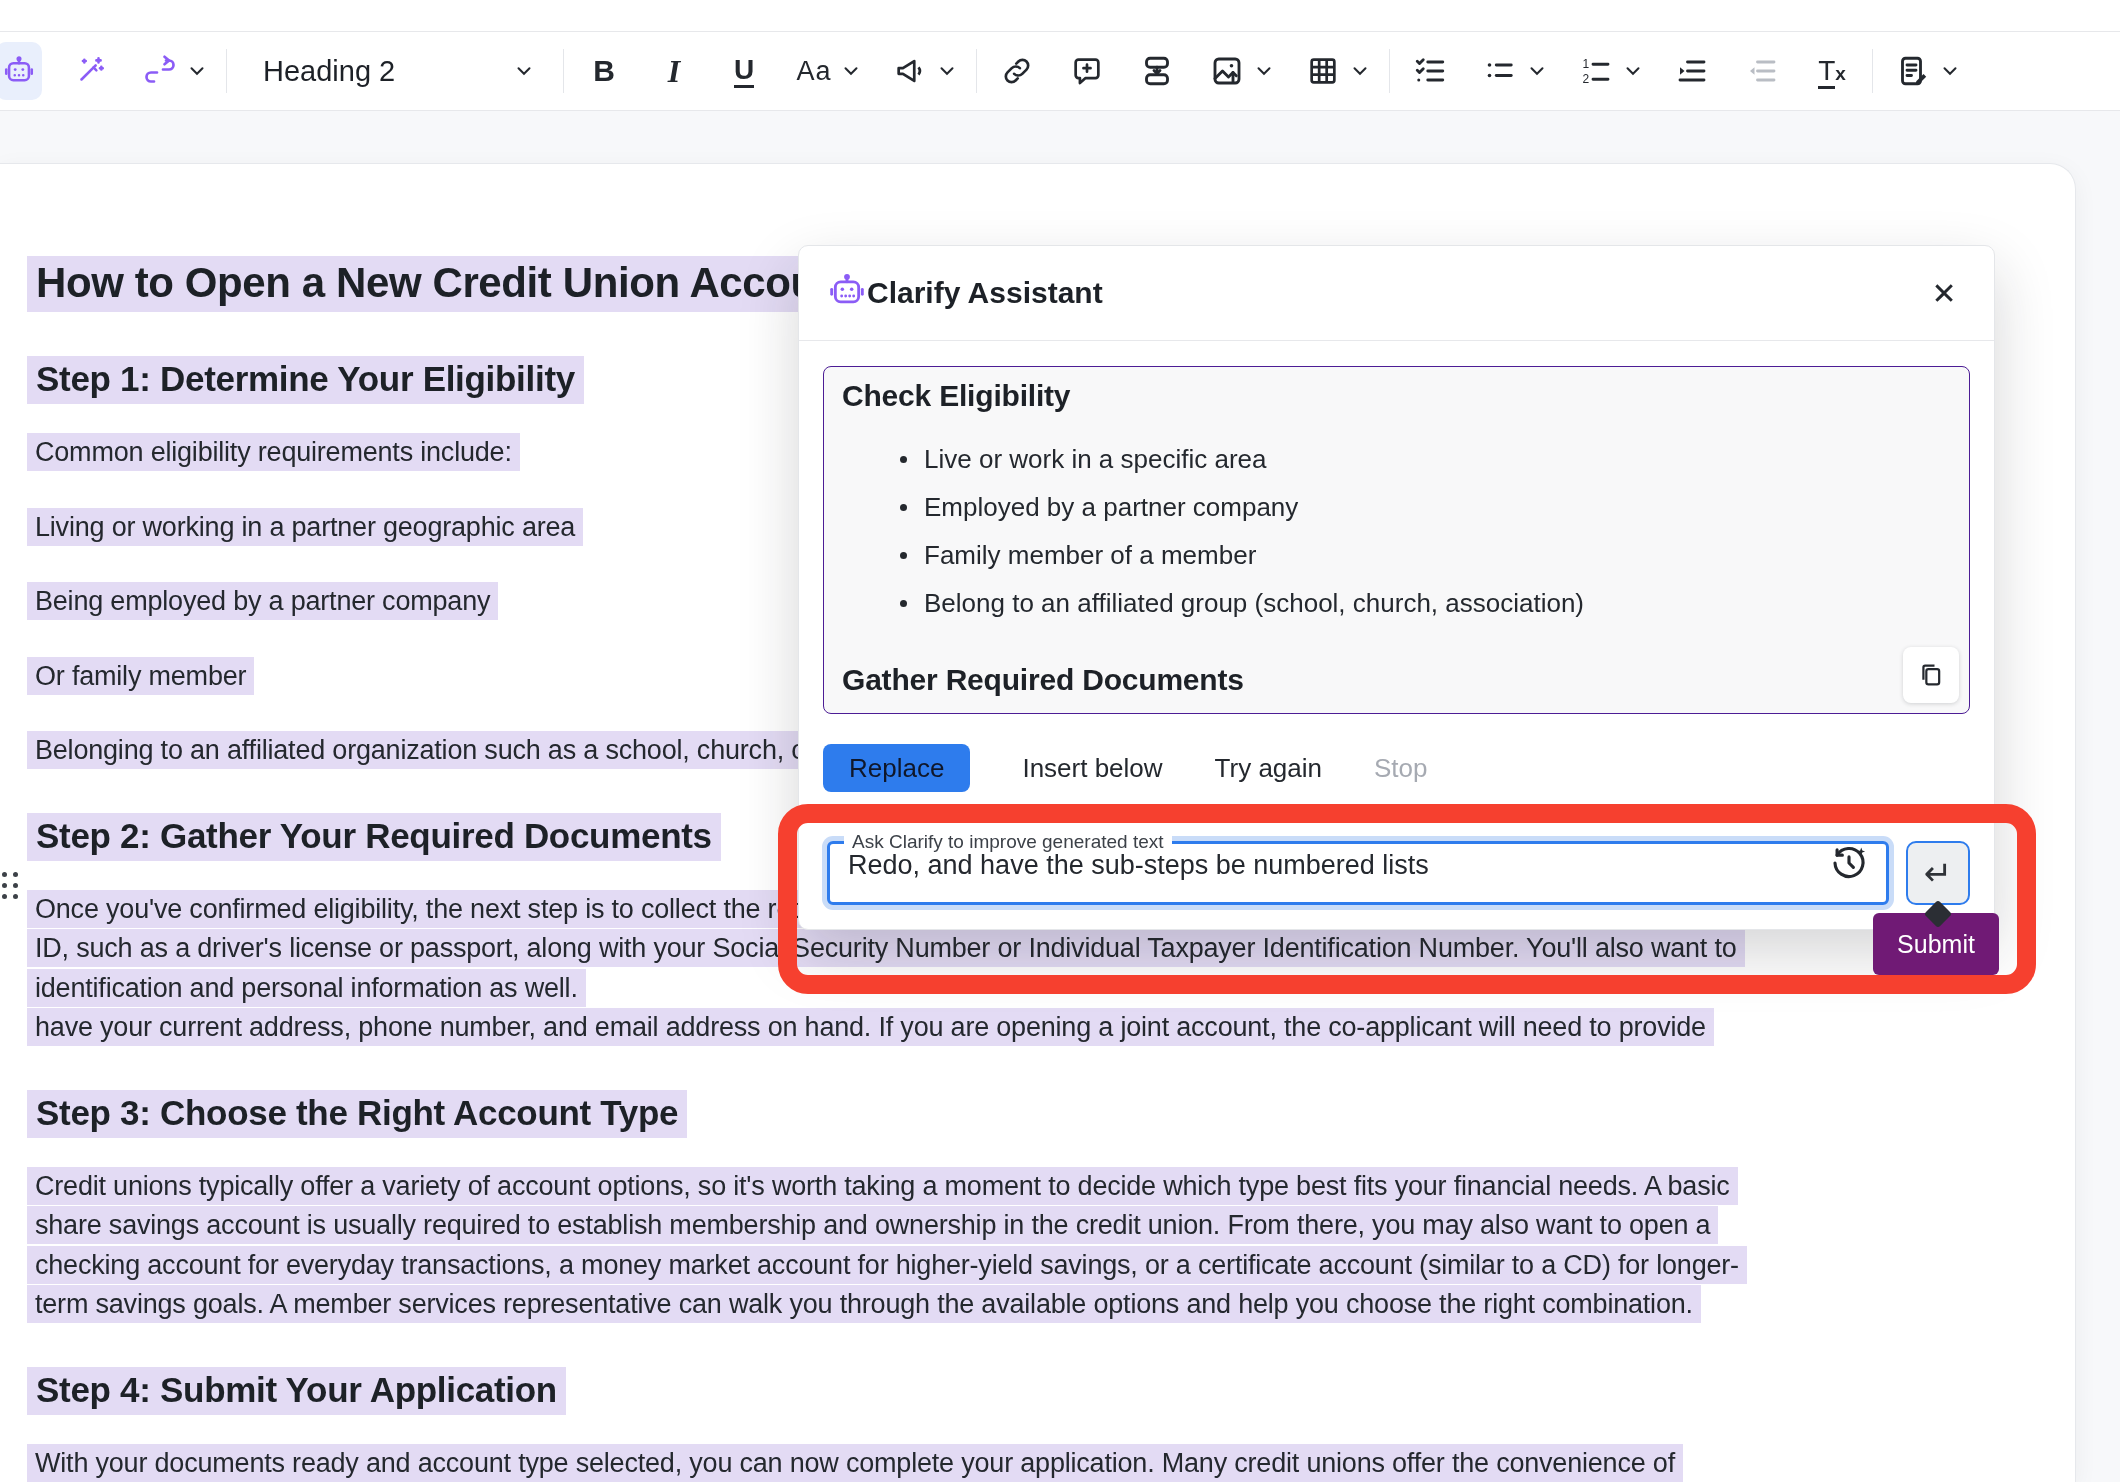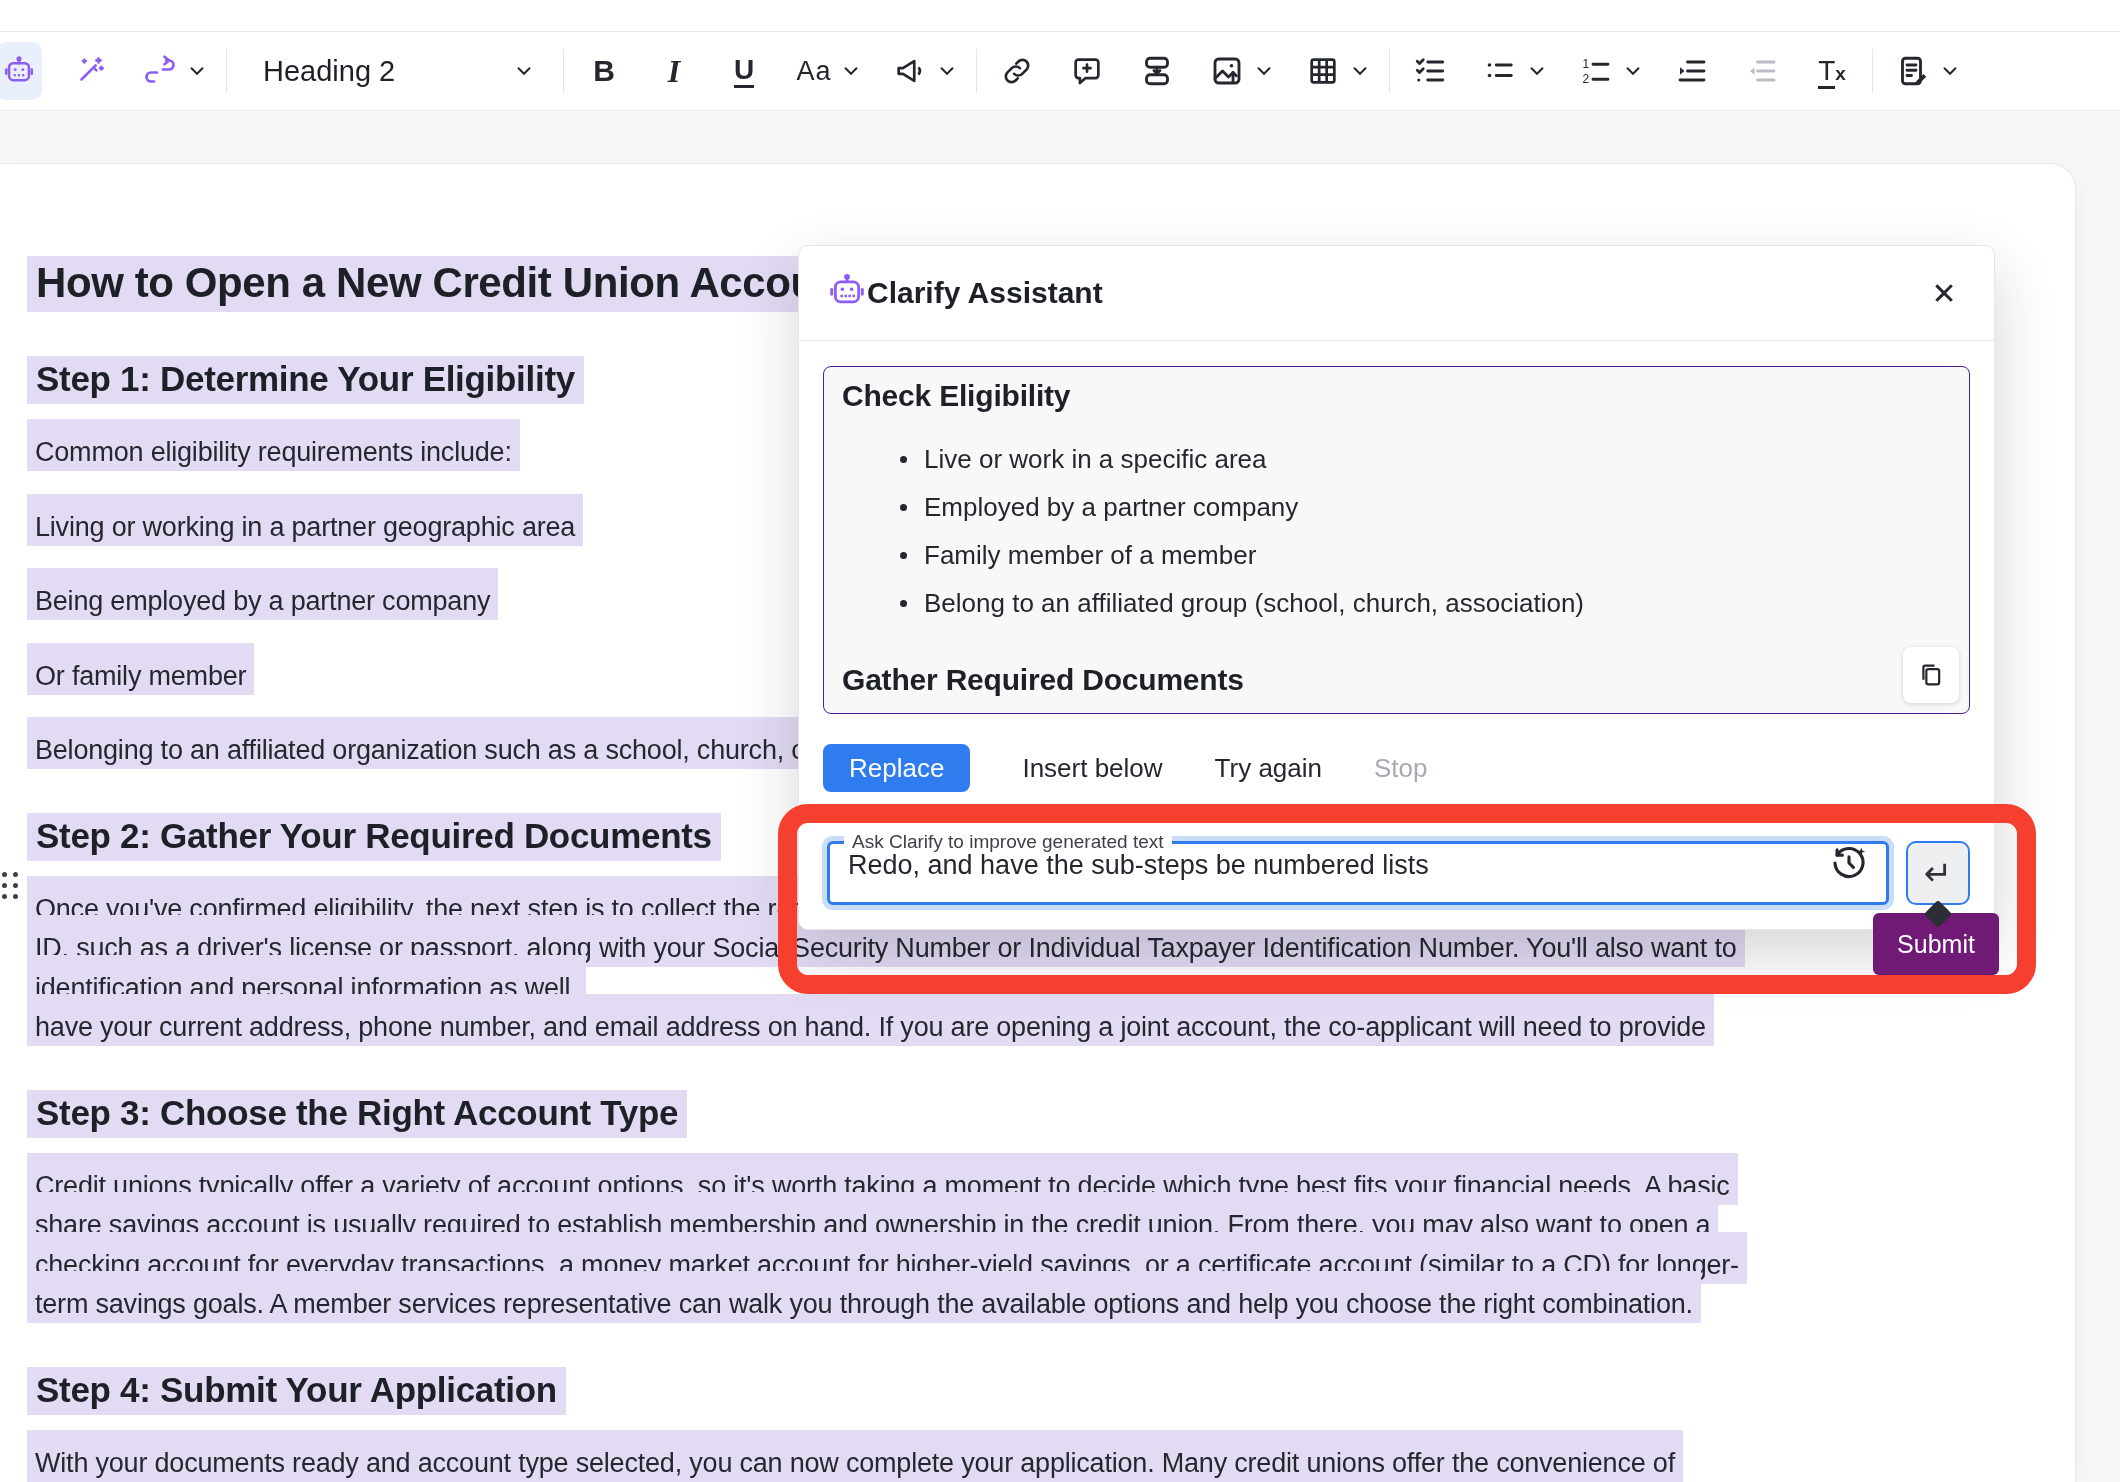--- a/index.html
+++ b/index.html
@@ -44,21 +44,21 @@
   
   .page {
     position:absolute; top:163px; left:0; width:2076px; height:1319px;
     background:#ffffff; border:1px solid #e6e8ec; border-left:none; border-bottom:none;
     border-top-right-radius:26px;
     box-shadow:0 6px 24px rgba(30,34,40,0.05);
     overflow:hidden; z-index:1;
   }
   .doc { padding:88px 0 0 27px; }
   .doc .line { white-space:nowrap; }
-  .hl { background:#e3dbf4; padding:18px 8px 4px; }
+  .hl { background:#e3dbf4; padding:4px 8px 4px; }
   .doc h1.line { font-size:42px; font-weight:700; letter-spacing:-0.4px; color:#1d2127; line-height:62px; margin:0 0 28px; }
   .doc h2.line { font-size:35px; font-weight:700; letter-spacing:-0.3px; color:#1d2127; line-height:53px; margin:38px 0 28px; }
   .doc h1.line .hl, .doc h2.line .hl { padding:3px 9px 6px; }
   .doc .para { font-size:27px; letter-spacing:-0.2px; margin:0 0 34px; }
   .doc .para .line { line-height:39.5px; }
   .doc .para.tight { margin-bottom:35px; }
   .drag-handle {
     position:absolute; left:2px; top:872px; width:18px; height:32px;
     display:grid; grid-template-columns:5px 5px; grid-auto-rows:5px; gap:6px; z-index:2;
   }
@@ -83,21 +83,21 @@
   .card ul { list-style:none; margin:22px 0 0 58px; }
   .card ul li { font-size:26px; color:#24282e; line-height:48px; position:relative; padding-left:24px; }
   .card ul li::before { content:""; position:absolute; left:0; top:21px; width:7px; height:7px; border-radius:50%; background:#24282e; }
   .copy-btn {
     position:absolute; right:10px; bottom:10px; width:56px; height:56px;
     background:#ffffff; border-radius:8px; box-shadow:0 1px 4px rgba(30,34,40,0.18);
     display:flex; align-items:center; justify-content:center;
   }
   .actions { position:absolute; left:24px; top:498px; display:flex; align-items:center; }
   .btn-replace {
-    background:#2e7ced; color:#ffffff; font-size:26px; border-radius:8px;
+    background:#2e7ced; color:#0f172a; font-size:26px; border-radius:8px;
     padding:0 26px; height:48px; display:flex; align-items:center;
   }
   .btn-plain { font-size:26px; color:#24282e; margin-left:52px; }
   .btn-stop { font-size:26px; color:#a6aab2; margin-left:52px; }
   .input-wrap {
     position:absolute; left:28px; top:595px; width:1062px; height:64px;
     border:3px solid #2e7ced; border-radius:6px; background:#ffffff;
     box-shadow:0 0 0 5px #c9dcf8;
     display:flex; align-items:center; padding:0 16px 16px 18px;
   }

